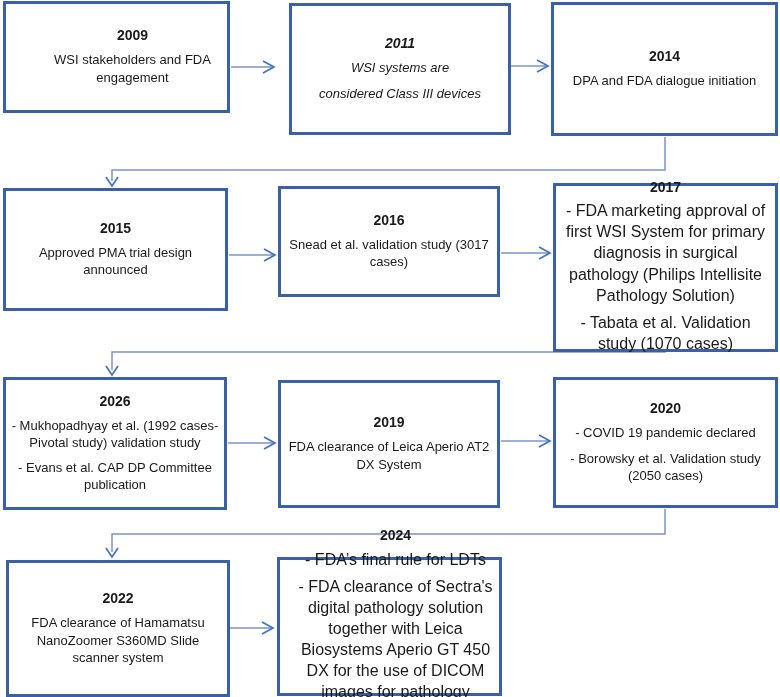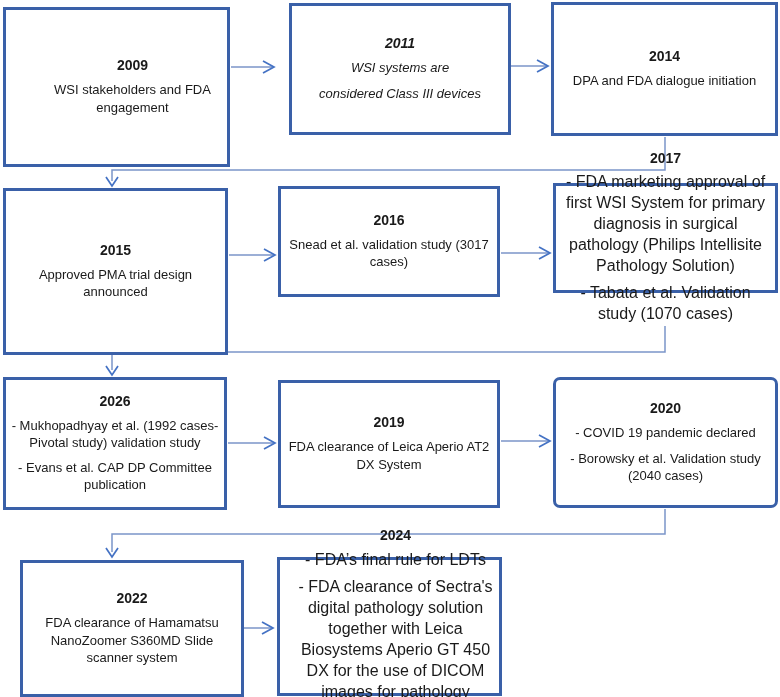--- a/index.html
+++ b/index.html
@@ -66,64 +66,64 @@
       <polyline points="665,509 665,534 112,534 112,552"></polyline>
       <polyline points="106,548 112,557 118,548" stroke="#4472c4" stroke-width="1.7"></polyline>
     </g>
 
     <g stroke="#7b95c9" stroke-width="1.5" fill="none">
       <line x1="228" y1="628" x2="272" y2="628"></line>
       <polyline points="262,622 273,628 262,634" stroke="#4472c4" stroke-width="1.7"></polyline>
     </g>
   </svg>
 
-  <div class="box" style="left:3px;top:7px;width:227px;height:160px;padding-left:36px;">
+  <div class="box" style="left:3px;top:1px;width:227px;height:112px;padding-left:36px;">
     <div class="year">2009</div>
     <div class="para">WSI stakeholders and FDA engagement</div>
   </div>
   <div class="box" style="left:289px;top:3px;width:222px;height:132px;font-style:italic;">
     <div class="year">2011</div>
     <div class="para">WSI systems are</div>
     <div class="para">considered Class III devices</div>
   </div>
   <div class="box" style="left:551px;top:2px;width:227px;height:134px;">
     <div class="year">2014</div>
     <div class="para">DPA and FDA dialogue initiation</div>
   </div>
 
-  <div class="box" style="left:3px;top:188px;width:225px;height:167px;">
+  <div class="box" style="left:3px;top:188px;width:225px;height:123px;">
     <div class="year">2015</div>
     <div class="para">Approved PMA trial design announced</div>
   </div>
   <div class="box" style="left:278px;top:186px;width:222px;height:111px;">
     <div class="year">2016</div>
     <div class="para">Snead et al. validation study (3017 cases)</div>
   </div>
-  <div class="box dense" style="left:553px;top:183px;width:225px;height:110px;">
+  <div class="box dense" style="left:553px;top:183px;width:225px;height:169px;">
     <div class="year">2017</div>
     <div class="para">- FDA marketing approval of first WSI System for primary diagnosis in surgical pathology (Philips Intellisite Pathology Solution)</div>
     <div class="para">- Tabata et al. Validation study (1070 cases)</div>
   </div>
 
   <div class="box" style="left:3px;top:377px;width:224px;height:133px;">
     <div class="year">2026</div>
     <div class="para">- Mukhopadhyay et al. (1992 cases- Pivotal study) validation study</div>
     <div class="para">- Evans et al. CAP DP Committee publication</div>
   </div>
   <div class="box" style="left:278px;top:380px;width:222px;height:128px;">
     <div class="year">2019</div>
     <div class="para">FDA clearance of Leica Aperio AT2 DX System</div>
   </div>
-  <div class="box" style="left:553px;top:377px;width:225px;height:131px;border-radius:7px;">
+  <div class="box" style="left:553px;top:377px;width:225px;height:131px;">
     <div class="year">2020</div>
     <div class="para">- COVID 19 pandemic declared</div>
-    <div class="para">- Borowsky et al. Validation study (2040 cases)</div>
+    <div class="para">- Borowsky et al. Validation study (2050 cases)</div>
   </div>
 
-  <div class="box" style="left:20px;top:560px;width:224px;height:137px;">
+  <div class="box" style="left:6px;top:560px;width:224px;height:137px;">
     <div class="year">2022</div>
     <div class="para">FDA clearance of Hamamatsu NanoZoomer S360MD Slide scanner system</div>
   </div>
   <div class="box dense" style="left:277px;top:557px;width:225px;height:139px;padding-left:16px;">
     <div class="year">2024</div>
     <div class="para">- FDA’s final rule for LDTs</div>
     <div class="para">- FDA clearance of Sectra's digital pathology solution together with Leica Biosystems Aperio GT 450 DX for the use of DICOM images for pathology diagnostics</div>
   </div>
 
 </div>

